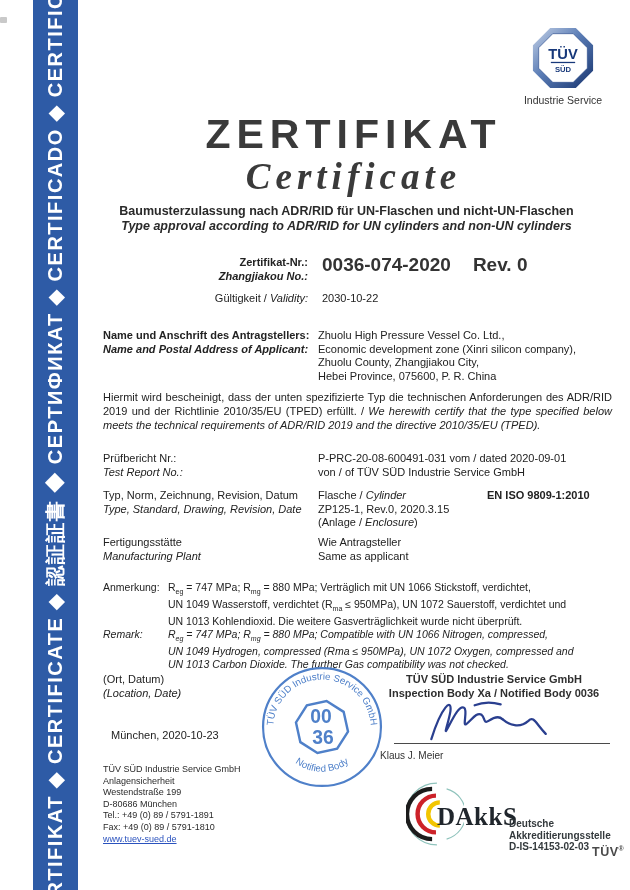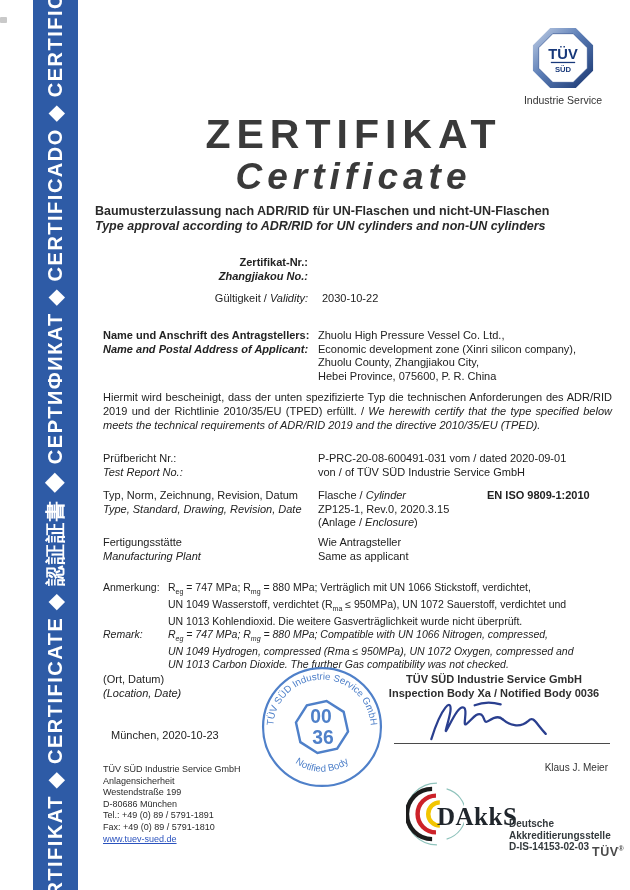--- a/index.html
+++ b/index.html
@@ -17,22 +17,22 @@
     display:flex;align-items:center;justify-content:center;
     color:#fff;font-weight:bold;font-size:20px;letter-spacing:1.5px;white-space:nowrap;
   }
   
   .logo{position:absolute;left:513px;top:26px;width:100px;text-align:center;}
   .logo svg{display:block;margin:0 auto;}
   .logo-caption{margin-top:4px;font-size:10.5px;color:#333;}
   
   .title-block{position:absolute;left:95px;top:112px;width:517px;text-align:center;color:#3a3a3a;}
   .title-de{font-size:41px;font-weight:bold;letter-spacing:6px;line-height:44px;}
-  .title-en{font-size:37px;font-weight:bold;font-style:italic;letter-spacing:5px;line-height:42px;}
-  .subtitle{position:absolute;left:95px;top:204px;width:517px;text-align:left;font-size:12.5px;font-weight:bold;line-height:15px;color:#2a2a2a;}
+  .title-en{font-size:37px;font-weight:bold;font-style:italic;letter-spacing:5px;line-height:42px;font-family:Liberation Serif, serif;}
+  .subtitle{position:absolute;left:88px;top:204px;width:517px;text-align:center;font-size:12.5px;font-weight:bold;line-height:15px;color:#2a2a2a;}
   .subtitle .en{font-style:italic;}
   
   .row{position:absolute;left:103px;width:509px;display:grid;grid-template-columns:215px 1fr;font-size:11px;line-height:13.5px;color:#222;}
   .row .lbl .it{font-style:italic;}
   .italic{font-style:italic;}
   .certno-row{top:256px;grid-template-columns:205px 1fr;column-gap:14px;}
   .certno-row .lbl{text-align:right;font-weight:bold;}
   .certno-row .val{font-size:19px;font-weight:bold;color:#333;padding-top:2px;}
   .certno-row .rev{margin-left:22px;}
   .validity-row{top:292px;grid-template-columns:205px 1fr;column-gap:14px;}
@@ -48,21 +48,21 @@
   .manufacturing-row{top:536px;}
   .remark-row{top:581px;grid-template-columns:65px 1fr;font-size:10.5px;line-height:13px;}
   .remark-row sub{font-size:7px;}
   
   .place-label{position:absolute;left:103px;top:673px;font-size:11px;line-height:13.5px;}
   .place-value{position:absolute;left:103px;top:729px;font-size:11px;padding-left:8px;}
   .stamp{position:absolute;left:259px;top:664px;}
   .org-block{position:absolute;left:380px;top:673px;width:228px;text-align:center;font-size:11px;font-weight:bold;line-height:13.5px;color:#2f2f2f;}
   .signature{position:absolute;left:412px;top:694px;}
   .sig-line{position:absolute;left:394px;top:743px;width:216px;border-top:1.6px solid #4a4a4a;}
-  .signer{position:absolute;left:380px;top:750px;width:228px;text-align:right;font-size:10px;color:#333;margin-top:12px;}
+  .signer{position:absolute;left:380px;top:750px;width:228px;text-align:left;font-size:10px;color:#333;}
   
   .footer-address{position:absolute;left:103px;top:764px;font-size:9px;line-height:11.6px;color:#2b2b2b;}
   .footer-address a{color:#2a52be;text-decoration:underline;margin-top:40px;}
   
   .dakks{position:absolute;left:406px;top:781px;width:190px;height:78px;}
   .dakks-arcs{position:absolute;left:0;top:0;}
   .dakks-name{position:absolute;left:31px;top:22px;font-family:"Liberation Serif", serif;font-size:25px;font-weight:600;color:#20262c;letter-spacing:0.5px;}
   .dakks-sub{position:absolute;left:70px;top:37px;font-size:10px;font-weight:bold;color:#33393c;line-height:11.5px;margin-left:33px;}
   .tuv-mark{position:absolute;left:592px;top:845px;font-size:12.5px;font-weight:bold;color:#4a4a4a;letter-spacing:0.5px;}
   .tuv-mark sup{font-size:7px;}
@@ -104,20 +104,23 @@
   </div>
   <div class="subtitle">
     <div class="de">Baumusterzulassung nach ADR/RID für UN-Flaschen und nicht-UN-Flaschen</div>
     <div class="en">Type approval according to ADR/RID for UN cylinders and non-UN cylinders</div>
   </div>
 
   <div class="row certno-row">
     <div class="lbl">
       <div>Zertifikat-Nr.:</div>
       <div class="it">Zhangjiakou No.:</div>
+    </div>
+    <div class="val">
+      <span>0036-074-2020</span><span class="rev">Rev. 0</span>
     </div>
   </div>
 
   <div class="row validity-row">
     <div class="lbl">
       <span>Gültigkeit / </span><span class="it">Validity:</span>
     </div>
     <div>2030-10-22</div>
   </div>
 

